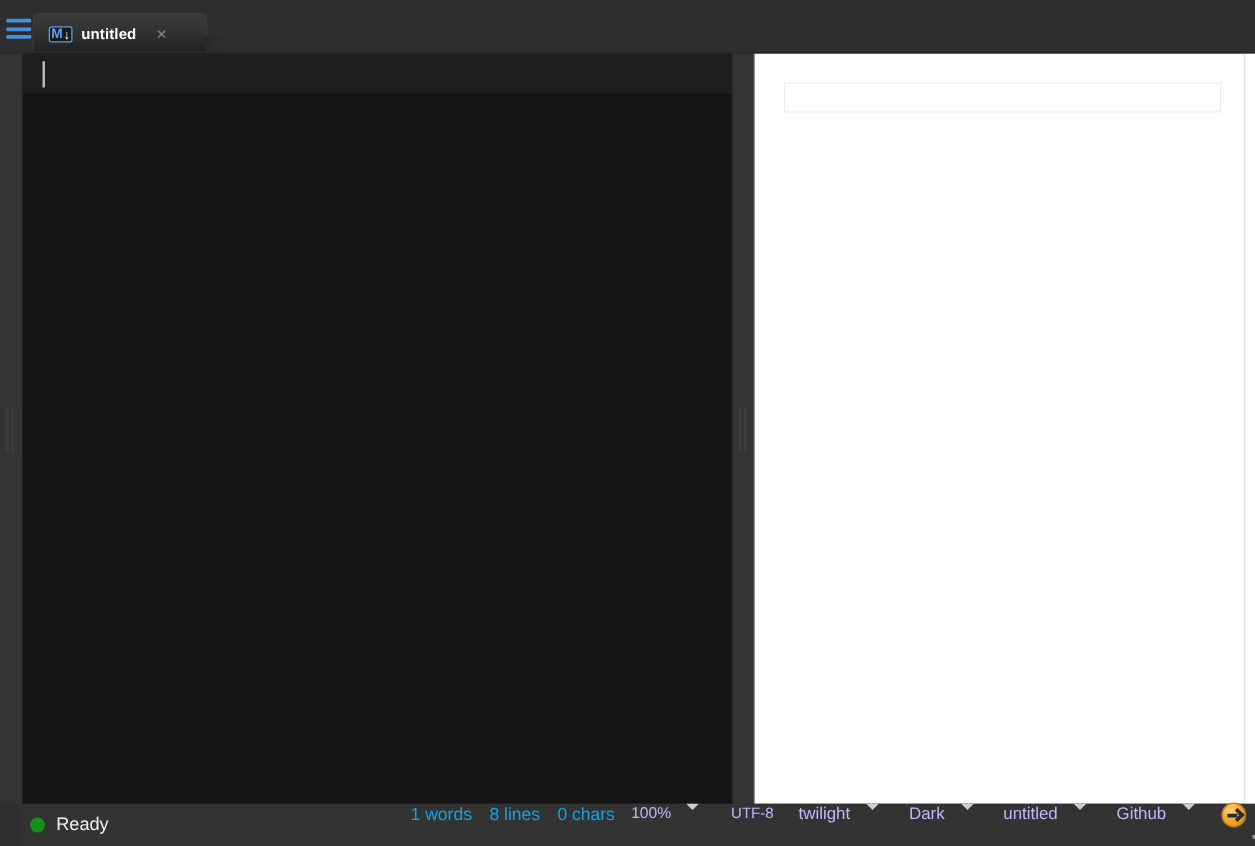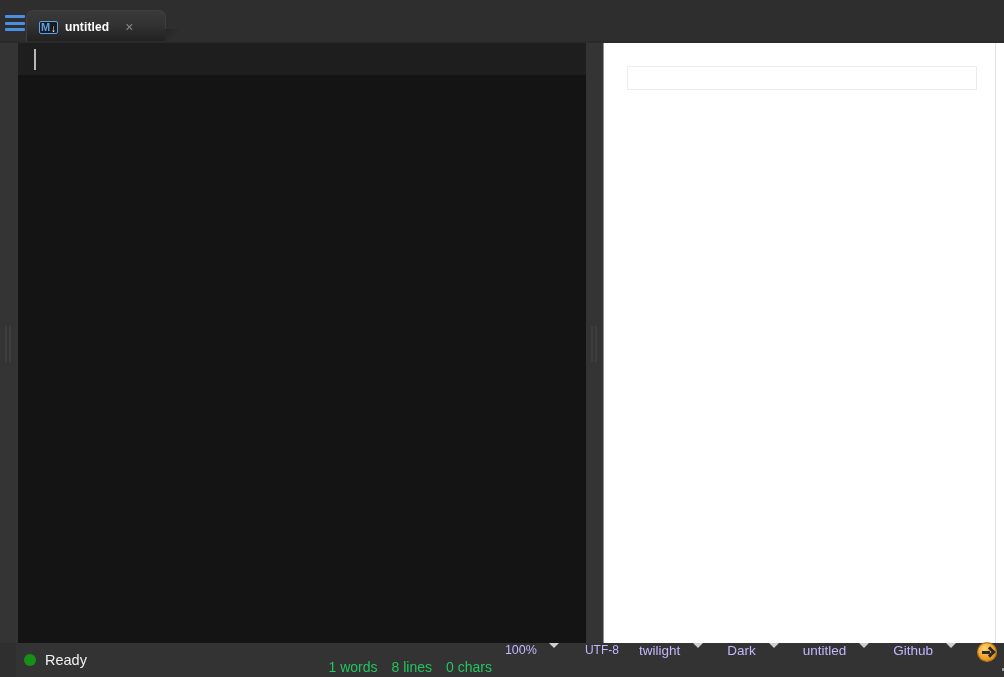--- a/index.html
+++ b/index.html
@@ -245,21 +245,21 @@
   }
 
   .status-spacer { flex: 1 1 auto; }
 
   .status-item {
     padding: 0 4px;
     white-space: nowrap;
     color: #c4b5fd;
     cursor: pointer;
   }
-  .status-item.counts { color: #22c55e; font-size: 14px; padding: 0 7px; margin-top: 16px; }
+  .status-item.counts { color: #0ea5e9; font-size: 14px; padding: 0 7px; }
   .status-item.zoom   { font-size: 12.5px; padding-left: 6px; padding-right: 2px;}
   .status-item.enc    { font-size: 12px; padding: 0 10px 0 12px; }
   .status-item.sel    { font-size: 13.5px; padding: 0 3px 0 10px; }
 
   .caret-down {
     display: inline-block;
     width: 0; height: 0;
     border-left: 5px solid transparent;
     border-right: 5px solid transparent;
     border-top: 5px solid #cfcfcf;

